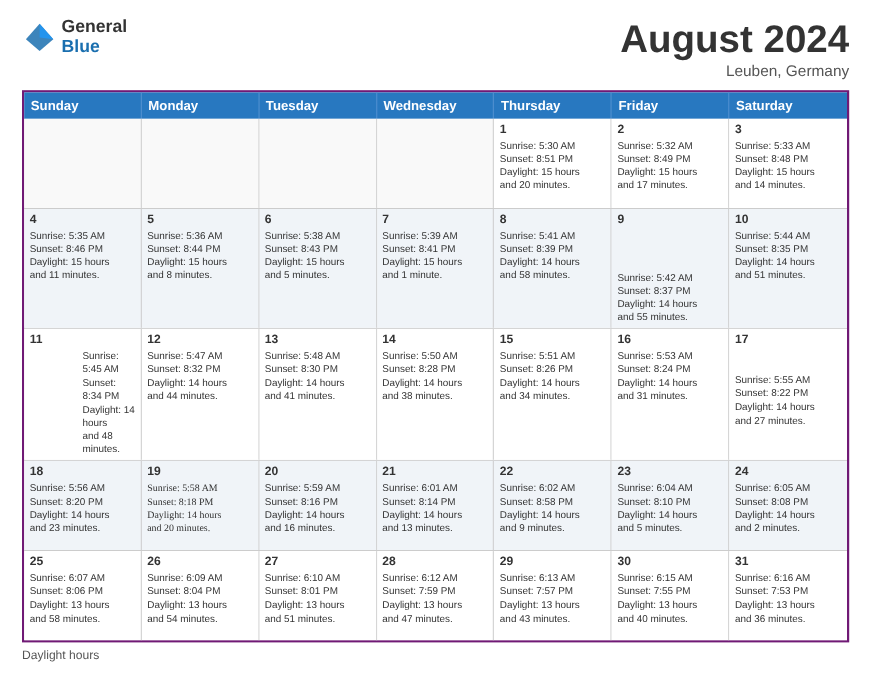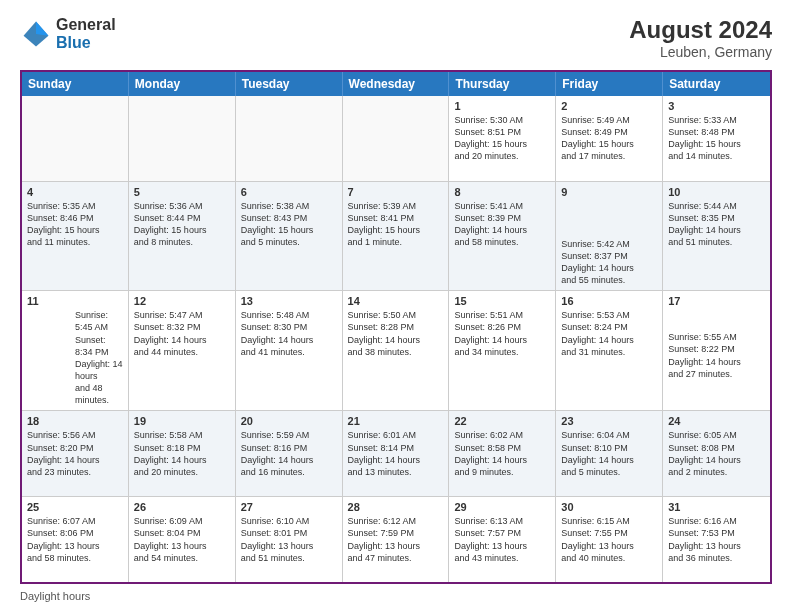--- a/index.html
+++ b/index.html
@@ -44,21 +44,21 @@
       color: #1a6faf;
     }
     .logo-icon {
       width: 32px;
       height: 32px;
     }
     .title-block {
       text-align: right;
     }
     .month-year {
-      font-size: 24px;
+      font-size: 35px;
       font-weight: bold;
       color: #333;
     }
     .location {
       font-size: 14px;
       color: #555;
     }
     .calendar {
       flex: 1;
       display: flex;
@@ -159,21 +159,21 @@
           <div class="cal-cell empty"></div>
           <div class="cal-cell">
             <div class="day-num">1</div>
             <div class="day-info" style="white-space: pre-line;">Sunrise: 5:30 AM
 Sunset: 8:51 PM
 Daylight: 15 hours
 and 20 minutes.</div>
           </div>
           <div class="cal-cell">
             <div class="day-num">2</div>
-            <div class="day-info" style="white-space: pre-line;">Sunrise: 5:49 AM
+            <div class="day-info" style="white-space: pre-line;">Sunrise: 5:32 AM
 Sunset: 8:49 PM
 Daylight: 15 hours
 and 17 minutes.</div>
           </div>
           <div class="cal-cell">
             <div class="day-num">3</div>
             <div class="day-info" style="white-space: pre-line;">Sunrise: 5:33 AM
 Sunset: 8:48 PM
 Daylight: 15 hours
 and 14 minutes.</div>
@@ -284,21 +284,21 @@
         <div class="cal-row">
           <div class="cal-cell alt-row">
             <div class="day-num">18</div>
             <div class="day-info" style="white-space: pre-line;">Sunrise: 5:56 AM
 Sunset: 8:20 PM
 Daylight: 14 hours
 and 23 minutes.</div>
           </div>
           <div class="cal-cell alt-row">
             <div class="day-num">19</div>
-            <div class="day-info" style="white-space: pre-line;">Sunrise: 5:58 AM
+            <div class="day-info" style="white-space: pre-line; font-family: Liberation Serif, serif;">Sunrise: 5:58 AM
 Sunset: 8:18 PM
 Daylight: 14 hours
 and 20 minutes.</div>
           </div>
           <div class="cal-cell alt-row">
             <div class="day-num">20</div>
             <div class="day-info" style="white-space: pre-line;">Sunrise: 5:59 AM
 Sunset: 8:16 PM
 Daylight: 14 hours
 and 16 minutes.</div>

